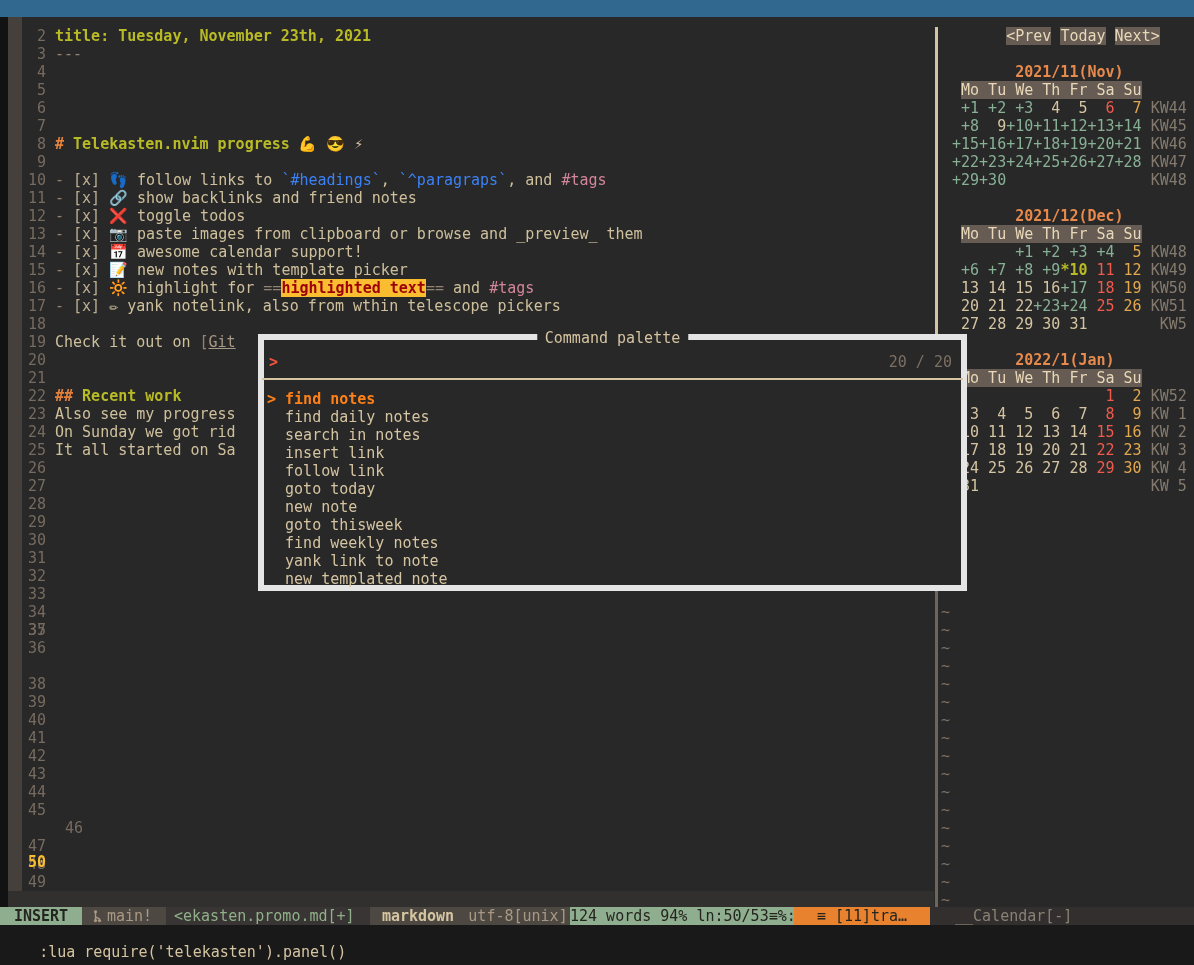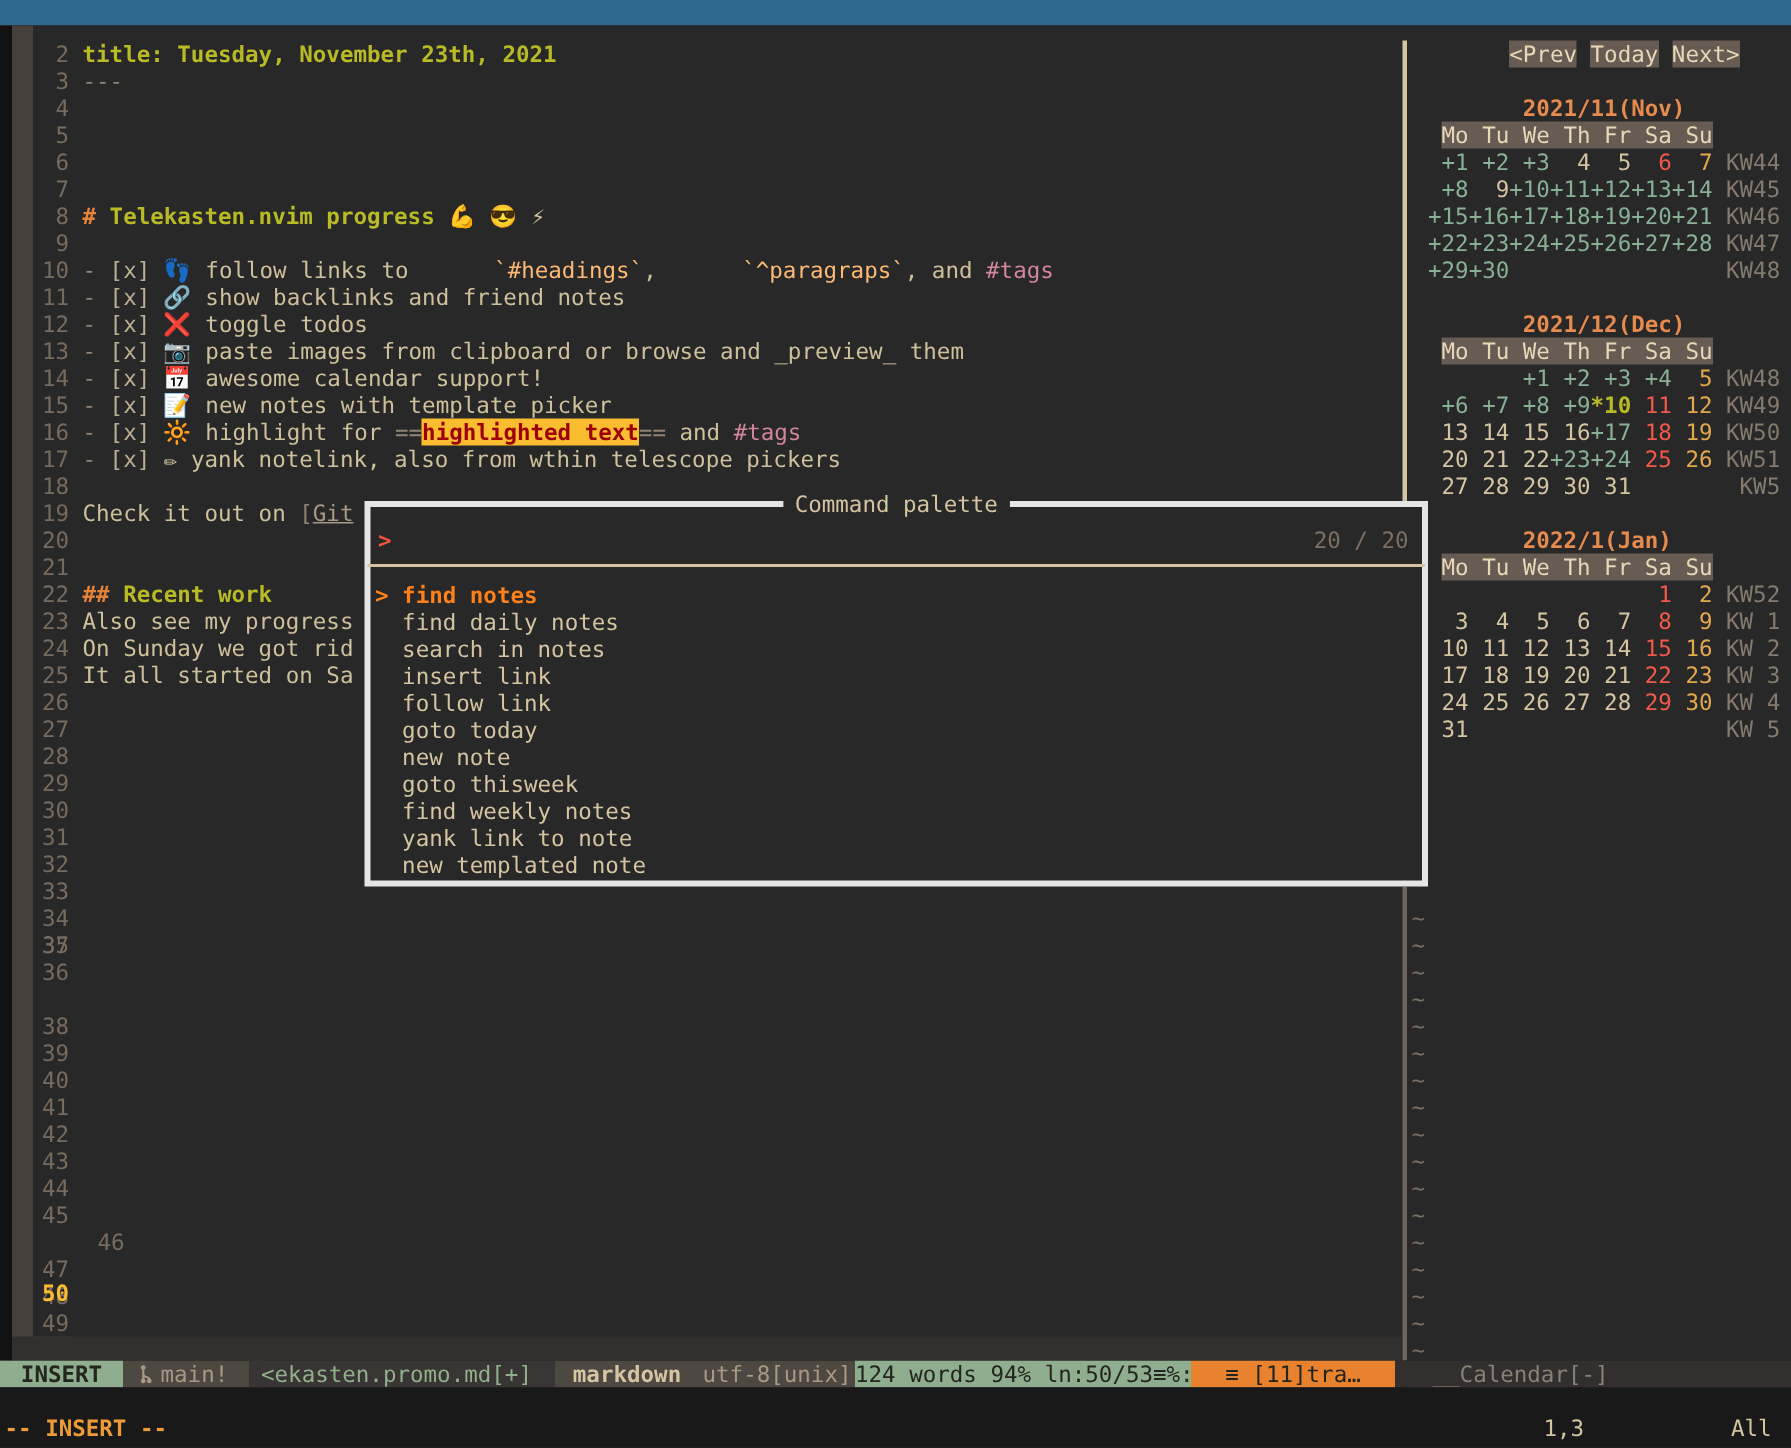--- a/index.html
+++ b/index.html
@@ -21,21 +21,21 @@
   .txt{position:absolute;left:55px;white-space:pre;}
   .cursorline{position:absolute;left:8px;width:926px;height:18px;background:#31302e;z-index:0;}
   .curnum{position:absolute;left:8px;width:40px;height:18px;background:#4a4440;z-index:0;}
 
   
   .t-title{color:#b8bb26;font-weight:bold;}
   .t-comment{color:#928374;}
   .t-tag{color:#d3869b;}
   .t-text{color:#cfc09c;}
   .t-hmark{color:#e5823a;font-weight:bold;}
-  .t-code{color:#fdba74;margin-left:48px;}
+  .t-code{color:#3b82f6;}
   .t-bullet{color:#928374;}
   .t-check{color:#bdae93;}
   .t-hl{background:#fabd2f;color:#9d0006;font-weight:bold;}
   .t-link{color:#a89984;text-decoration:underline;}
   .t-emoji{color:#d5c4a1;}
 
   
   .sb-thumb{position:absolute;left:935px;top:10px;width:3px;height:307px;background:#d5c4a1;z-index:2;}
   .sb-track{position:absolute;left:935px;top:574px;width:3px;height:316px;background:#6e665c;z-index:2;}
 
@@ -46,22 +46,22 @@
   .cal-btn{background:#665c54;color:#e8d8b8;}
   .c-note{color:#87b095;}
   .c-plain{color:#d5c4a1;}
   .c-sat{color:#f2594b;}
   .c-sun{color:#e3a84e;}
   .c-today{color:#b8bb26;font-weight:bold;}
   .c-kw{color:#857a6e;}
   .tilde{position:absolute;left:941px;height:18px;color:#7c6f64;z-index:1;}
 
   
-  .palette{position:absolute;left:243px;top:317px;width:709px;height:257px;background:#282828;
-           border:4px solid #e5e5e5;box-sizing:border-box;z-index:5;}
+  .palette{position:absolute;left:258px;top:317px;width:709px;height:257px;background:#282828;
+           border:6px solid #e5e5e5;box-sizing:border-box;z-index:5;}
   .pal-title{position:absolute;top:-11px;left:50%;transform:translateX(-50%);
              background:#282828;padding:0 8px;color:#d5c4a1;white-space:pre;}
   .pal-sep{position:absolute;top:38px;left:-2px;right:-2px;height:2px;background:#d5c4a1;}
   .pal-prompt{position:absolute;top:13px;left:5px;color:#f4543c;font-weight:bold;}
   .pal-counter{position:absolute;top:13px;right:9px;color:#7c6f64;white-space:pre;}
   .pal-item{position:absolute;left:3px;height:18px;white-space:pre;color:#d5c4a1;}
   .pal-item.sel{color:#fe8019;font-weight:bold;}
 
   
   .status{position:absolute;top:907px;left:0;width:1194px;height:18px;background:#322f2e;overflow:hidden;}
@@ -221,18 +221,13 @@
       <div class="seg" style="left: 466px; width: 104px; background: rgb(78, 72, 66); color: rgb(168, 153, 132); text-align: center;">utf-8[unix]</div>
       <div class="seg" style="left: 570px; width: 224px; background: rgb(143, 174, 143); color: rgb(37, 37, 31); text-align: center;">124 words 94% ln:50/53≡%:1</div>
       <div class="seg" style="left: 794px; width: 136px; background: rgb(232, 130, 46); color: rgb(37, 37, 31); text-align: center;">≡ [11]tra…</div>
       <div class="seg" style="left: 937px; width: 257px; background: rgb(50, 47, 46); color: rgb(138, 129, 117); padding-left: 18px;">__Calendar[-]</div>
     </div>
 
   <div class="cmdline">
     <span>:lua require('telekasten').panel()</span>
   </div>
 
-  <div class="modeline">
-    <span class="modemsg">-- INSERT --</span>
-    <span class="ruler-pos">1,3</span>
-    <span class="ruler-scroll">All</span>
-  </div>
 </div>
 
 </body></html>

